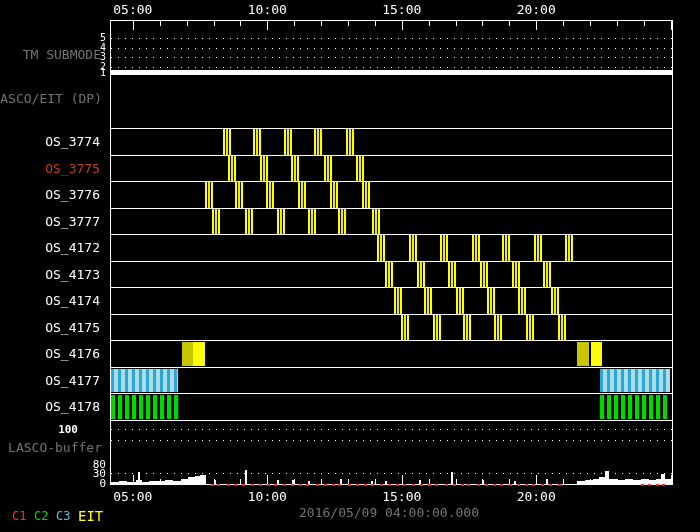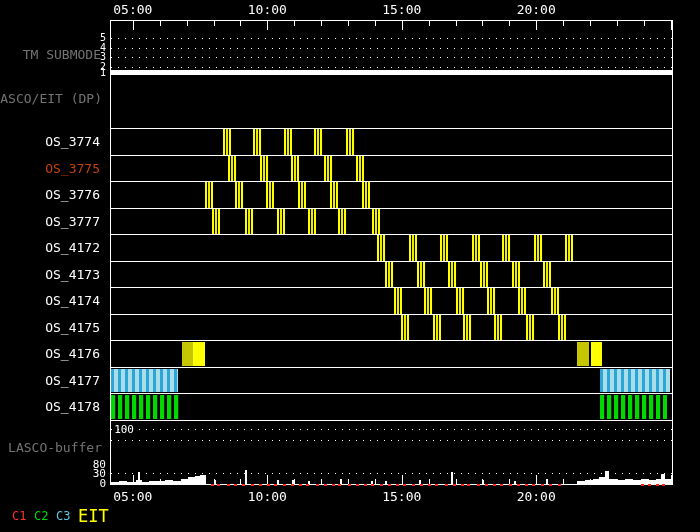--- a/index.html
+++ b/index.html
@@ -21,20 +21,21 @@
   #buffer-label{right:598px;top:441px;}
   #date-label{left:389px;top:506px;transform:translateX(-50%);}
 </style>
 </head>
 <body>
 
 <div id="screen">
   <div class="lbl" id="tm-label">TM SUBMODE</div>
   <div class="lbl" id="eit-label">LASCO/EIT (DP)</div>
   <div class="lbl" id="buffer-label">LASCO-buffer</div>
+  <div class="lbl" id="date-label">2016/05/09 04:00:00.000</div>
 <div class="abs" style="left: 110px; top: 20px; width: 563px; height: 1px; background: rgb(255, 255, 255);"></div>
     <div class="abs" style="left: 110px; top: 484px; width: 563px; height: 1px; background: rgb(255, 255, 255);"></div>
     <div class="abs" style="left: 110px; top: 20px; width: 1px; height: 464px; background: rgb(255, 255, 255);"></div>
     <div class="abs" style="left: 672px; top: 20px; width: 1px; height: 464px; background: rgb(255, 255, 255);"></div>
     <div class="abs" style="left: 132.856px; top: 21px; width: 1px; height: 9px; background: rgb(255, 255, 255);"></div>
     <div class="abs" style="left: 132.856px; top: 475px; width: 1px; height: 9px; background: rgb(255, 255, 255);"></div>
     <div class="abs" style="left: 159.746px; top: 21px; width: 1px; height: 5px; background: rgb(255, 255, 255);"></div>
     <div class="abs" style="left: 159.746px; top: 479px; width: 1px; height: 5px; background: rgb(255, 255, 255);"></div>
     <div class="abs" style="left: 186.636px; top: 21px; width: 1px; height: 5px; background: rgb(255, 255, 255);"></div>
     <div class="abs" style="left: 186.636px; top: 479px; width: 1px; height: 5px; background: rgb(255, 255, 255);"></div>
@@ -166,21 +167,21 @@
     <div class="abs" style="left: 590.523px; top: 342px; width: 11.5627px; height: 24px; background: rgb(255, 255, 0);"></div>
     <div class="abs lbl" style="right: 600px; top: 373.5px; color: rgb(255, 255, 255);">OS_4177</div>
     <div class="abs hatch-cyan" style="left: 111px; top: 369px; width: 67.0316px; height: 23px;"></div>
     <div class="abs hatch-cyan" style="left: 599.935px; top: 369px; width: 70.1828px; height: 23px;"></div>
     <div class="abs lbl" style="right: 600px; top: 400px; color: rgb(255, 255, 255);">OS_4178</div>
     <div class="abs hatch-green" style="left: 111px; top: 395px; width: 67.8383px; height: 24px;"></div>
     <div class="abs hatch-green" style="left: 599.935px; top: 395px; width: 66.956px; height: 24px;"></div>
     <div class="abs dots" style="left: 111px; top: 429px; width: 561px; height: 1px;"></div>
     <div class="abs dots" style="left: 111px; top: 439.9px; width: 561px; height: 1px;"></div>
     <div class="abs dots" style="left: 111px; top: 472.6px; width: 561px; height: 1px;"></div>
-    <div class="abs lbl num" style="right: 566px; top: 424px; color: rgb(255, 255, 255);">100</div>
+    <div class="abs lbl num" style="right: 622px; top: 424px; color: rgb(255, 255, 255); font-weight: bold;">100</div>
     <div class="abs lbl num" style="right: 594px; top: 459px; color: rgb(255, 255, 255);">80</div>
     <div class="abs lbl num" style="right: 594px; top: 467.5px; color: rgb(255, 255, 255);">30</div>
     <div class="abs lbl num" style="right: 594px; top: 477.5px; color: rgb(255, 255, 255);">0</div>
     <div class="abs" style="left: 111px; top: 481.82px; width: 8.41148px; height: 2.18px; background: rgb(255, 255, 255);"></div>
     <div class="abs" style="left: 119.411px; top: 480.73px; width: 8.06699px; height: 3.27px; background: rgb(255, 255, 255);"></div>
     <div class="abs" style="left: 127.478px; top: 481.82px; width: 8.06699px; height: 2.18px; background: rgb(255, 255, 255);"></div>
     <div class="abs" style="left: 135.545px; top: 480.185px; width: 6.72249px; height: 3.815px; background: rgb(255, 255, 255);"></div>
     <div class="abs" style="left: 142.268px; top: 481.82px; width: 6.72249px; height: 2.18px; background: rgb(255, 255, 255);"></div>
     <div class="abs" style="left: 148.99px; top: 480.73px; width: 8.06699px; height: 3.27px; background: rgb(255, 255, 255);"></div>
     <div class="abs" style="left: 157.057px; top: 481.275px; width: 8.06699px; height: 2.725px; background: rgb(255, 255, 255);"></div>
@@ -262,14 +263,14 @@
     <div class="abs" style="left: 541.428px; top: 484px; width: 3px; height: 2px; background: rgb(255, 32, 32);"></div>
     <div class="abs" style="left: 549.495px; top: 484px; width: 3px; height: 2px; background: rgb(255, 32, 32);"></div>
     <div class="abs" style="left: 557.562px; top: 484px; width: 3px; height: 2px; background: rgb(255, 32, 32);"></div>
     <div class="abs" style="left: 640.921px; top: 484px; width: 3px; height: 2px; background: rgb(255, 32, 32);"></div>
     <div class="abs" style="left: 647.644px; top: 484px; width: 3px; height: 2px; background: rgb(255, 32, 32);"></div>
     <div class="abs" style="left: 655.711px; top: 484px; width: 3px; height: 2px; background: rgb(255, 32, 32);"></div>
     <div class="abs" style="left: 662.433px; top: 484px; width: 3px; height: 2px; background: rgb(255, 32, 32);"></div>
     <div class="abs lbl" style="left: 12px; top: 509px; color: rgb(255, 50, 50); font-size: 12px;">C1</div>
     <div class="abs lbl" style="left: 34px; top: 509px; color: rgb(0, 221, 0); font-size: 12px;">C2</div>
     <div class="abs lbl" style="left: 56px; top: 509px; color: rgb(95, 200, 232); font-size: 12px;">C3</div>
-    <div class="abs lbl" style="left: 78px; top: 509px; color: rgb(255, 255, 0); font-size: 17px;">EIT</div>
+    <div class="abs lbl" style="left: 78px; top: 509px; color: rgb(255, 255, 0); font-size: 14px;">EIT</div>
   </div>
 
 </body></html>

